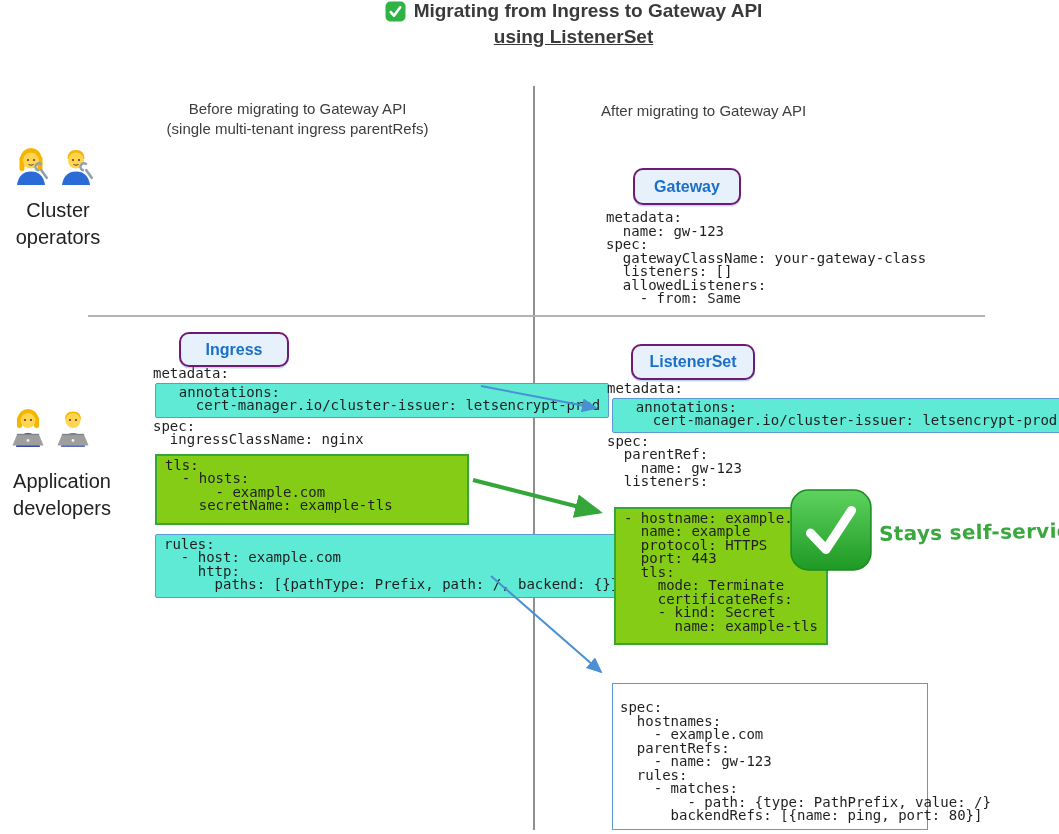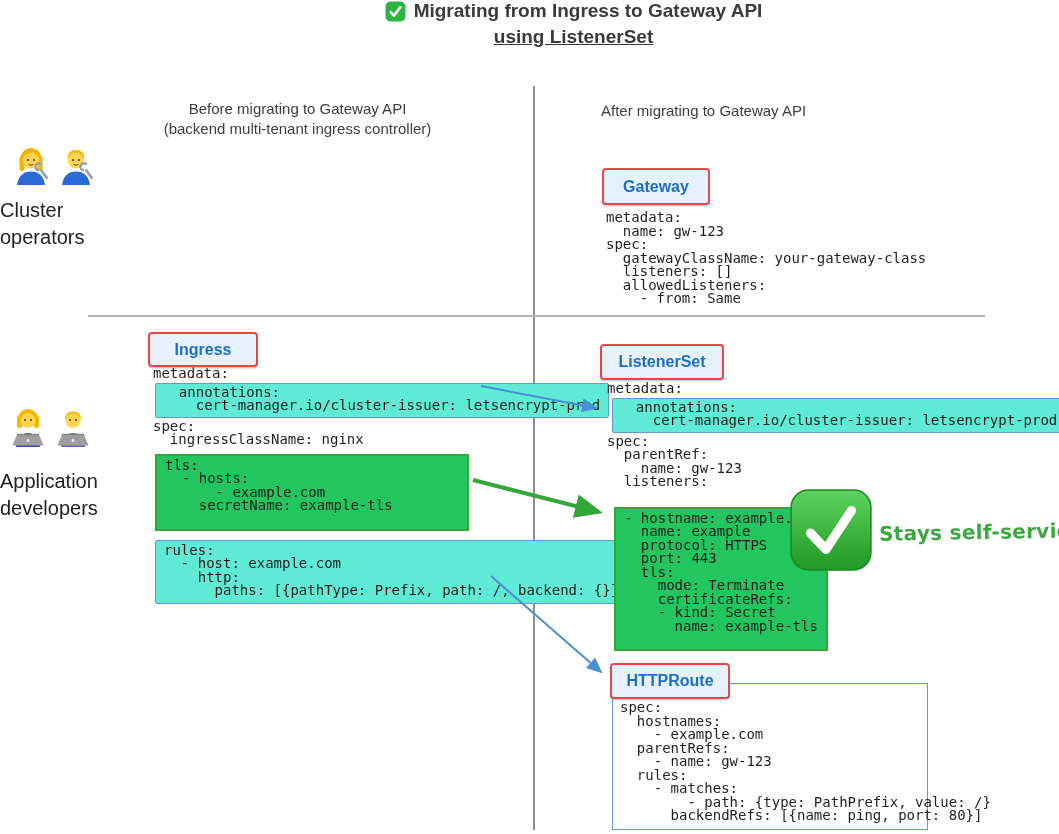--- a/index.html
+++ b/index.html
@@ -15,37 +15,38 @@
   
   .vline { position:absolute; left:533px; top:86px; width:1.5px; height:744px; background:#8f8f8f; }
   .hline { position:absolute; left:88px; top:315px; width:897px; height:2px; background:#b3b3b3; }
   
   .col-head { position:absolute; font-size:15px; color:#3d3d3d; line-height:20px;margin-top:10px; }
   .col-head.before { left:130px; top:89px; width:335px; text-align:center; }
   .col-head.after  { left:601px; top:91px; }
   
   .role-icons { position:absolute; display:flex; gap:5px; }
   .role-icons svg { width:40px; height:40px; }
-  .role-label { position:absolute; font-size:20px; color:#222; font-weight:500; line-height:27px; }
+  .role-label { position:absolute; font-size:20px; color:#222; font-weight:500; line-height:27px; text-align:center; }
   
   .pill {
     position:absolute; display:flex; align-items:center; justify-content:center;
-    background:#e6f1fb; border:2px solid #ef4444; border-radius:4px;
+    background:#e6f1fb; border:2px solid #701a75; border-radius:10px;
     color:#1b6fc9; font-size:16px; font-weight:600; z-index:3;
     box-shadow:0 1.5px 0 rgba(74,144,210,0.35);
+    margin-left:31px;
   }
   
   .yaml {
     margin:0; font-family:"DejaVu Sans Mono", monospace; font-size:14px;
     line-height:13.5px; color:#1f1f1f; white-space:pre; font-weight:500;
   }
   .yaml-abs { position:absolute; }
   .yaml-flow { position:absolute; display:flex; flex-direction:column; align-items:flex-start; gap:2px; z-index:2; }
   .box-blue  { border:1.5px solid #5b9bd5; border-radius:2px; padding:2px 8px 4px 6px; background:#5eead4; margin-left:2px; }
-  .box-green { border:2.5px solid #34a73b; padding:3px 8px 16px 8px; background:#22c55e; margin:5px 0 2px 2px; }
+  .box-green { border:2.5px solid #34a73b; padding:3px 8px 10px 8px; background:#84cc16; margin:5px 0 2px 2px; }
   .tls-box { width:294px; }
   .route-box {
     position:absolute; left:612px; top:683px; width:316px; height:147px;
     border:1.5px solid #5b9bd5; background:#fff; z-index:1; box-sizing:border-box;
   }
   .route-box .yaml { position:absolute; left:7px; top:17px; }
   
   .big-check { position:absolute; left:788px; top:487px; width:86px; height:86px; z-index:4; }
   .note-text {
     position:absolute; left:879px; top:520px; font-size:20px; font-weight:600;
@@ -71,21 +72,21 @@
       <span>Migrating from Ingress to Gateway API</span>
     </div>
     <div class="title-line2">using ListenerSet</div>
   </div>
 
   <div class="vline"></div>
   <div class="hline"></div>
 
   <div class="col-head before">
     <div>Before migrating to Gateway API</div>
-    <div>(backend multi-tenant ingress controller)</div>
+    <div>(single multi-tenant ingress parentRefs)</div>
   </div>
   <div class="col-head after">After migrating to Gateway API</div>
 
   <div class="role-icons" style="left:11px; top:145px;">
     <svg viewBox="0 0 40 40">
       <ellipse cx="20" cy="13" rx="10.5" ry="10" fill="#F4B400"></ellipse>
       <rect x="8.5" y="11" width="5" height="15" rx="2.5" fill="#F4B400"></rect>
       <rect x="26.5" y="11" width="5" height="15" rx="2.5" fill="#F4B400"></rect>
       <circle cx="20" cy="15.5" r="8" fill="#FFD54F"></circle>
       <circle cx="17" cy="15" r="1.1" fill="#5D4037"></circle>
@@ -214,23 +215,20 @@
     <pre class="yaml">spec:
   hostnames:
     - example.com
   parentRefs:
     - name: gw-123
   rules:
     - matches:
         - path: {type: PathPrefix, value: /}
       backendRefs: [{name: ping, port: 80}]</pre>
   </div>
-  <div class="pill" style="left:610px; top:663px; width:116px; height:32px;">
-    <span>HTTPRoute</span>
-  </div>
 
   <svg class="arrows" width="1059" height="834">
     <defs>
       <marker id="ab" markerWidth="10" markerHeight="9" refX="7" refY="3.5" orient="auto">
         <path d="M0,0 L8,3.5 L0,7 Z" fill="#4a90d2"></path>
       </marker>
       <marker id="ag" markerWidth="9" markerHeight="8" refX="6" refY="3" orient="auto">
         <path d="M0,0 L7,3 L0,6 Z" fill="#34a73b"></path>
       </marker>
     </defs>

